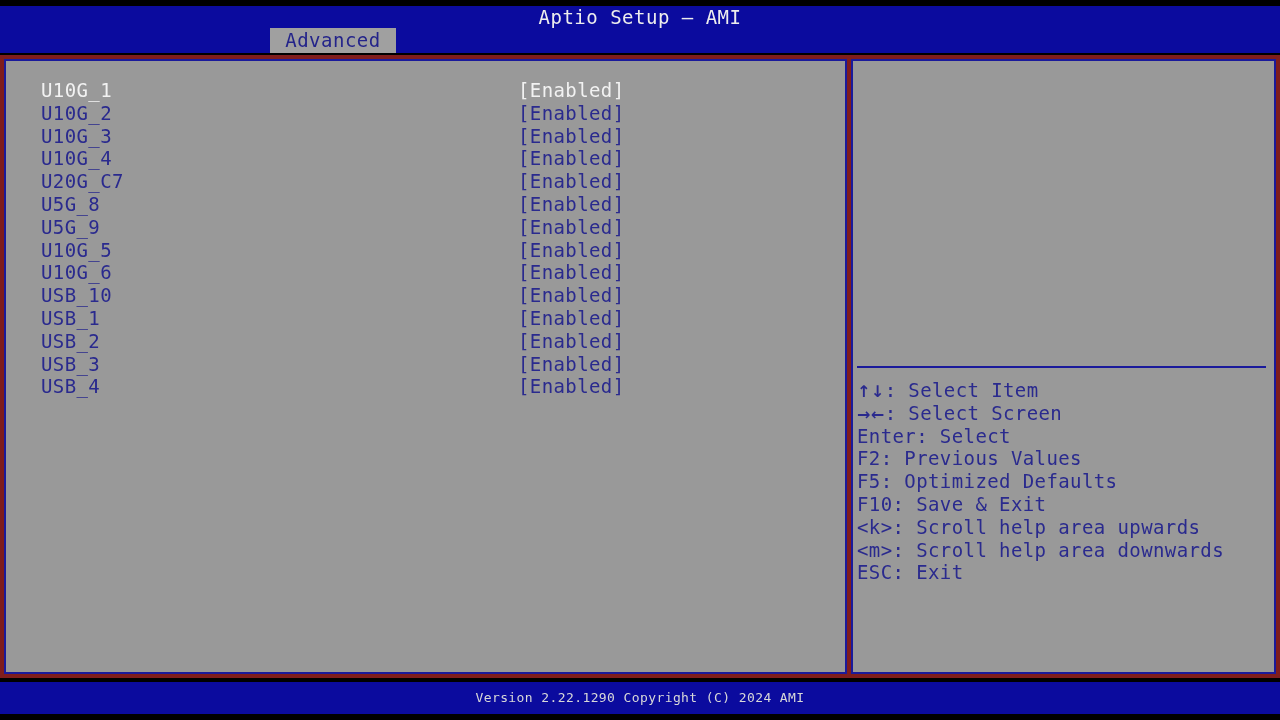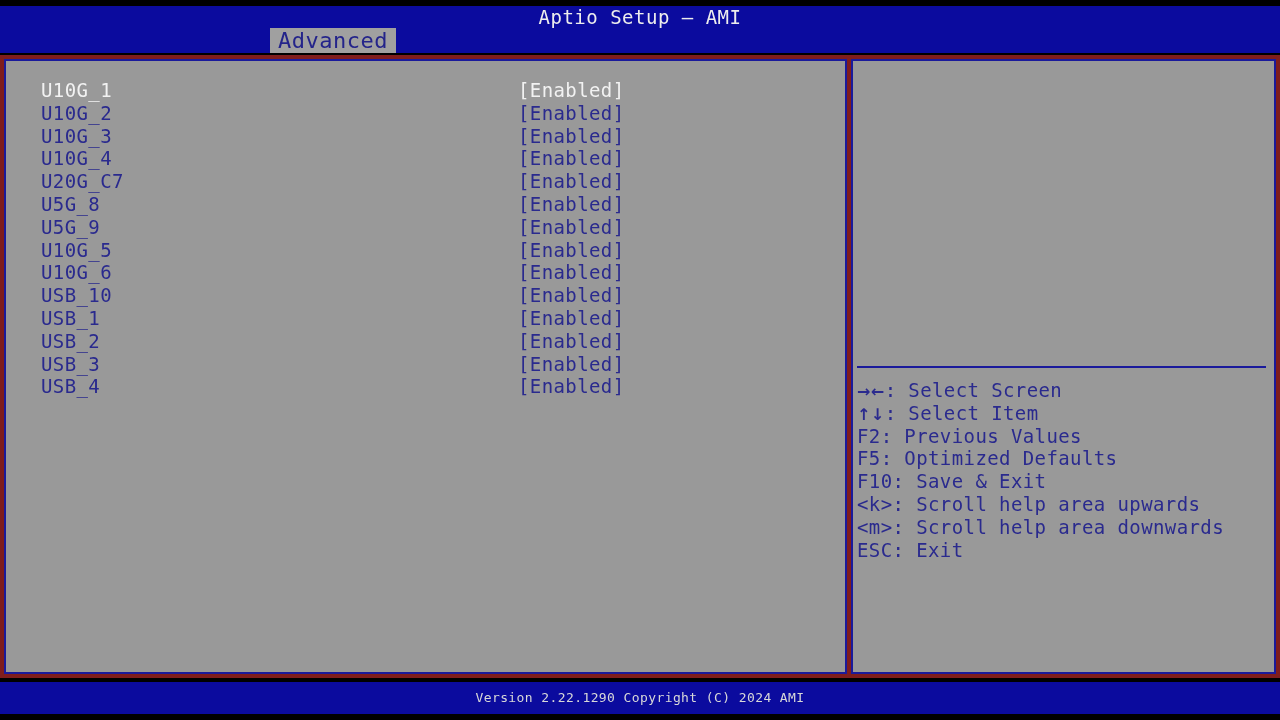--- a/index.html
+++ b/index.html
@@ -49,21 +49,21 @@
     height: 25px;
   }
   .tab-active {
     position: absolute;
     left: 270px;
     top: 0px;
     width: 126px;
     height: 25px;
     background: #A0A0A0;
     color: #24248A;
-    font-size: 22px;
+    font-size: 19px;
     line-height: 25px;
     text-align: center;
     letter-spacing: 0.5px;
     white-space: pre;
     box-sizing: border-box;
   }
 
   
   .panels {
     position: absolute;
@@ -220,22 +220,23 @@
           <div class="menu-row"><span class="menu-label">USB_2</span><span class="menu-value">[Enabled]</span></div>
           <div class="menu-row"><span class="menu-label">USB_3</span><span class="menu-value">[Enabled]</span></div>
           <div class="menu-row"><span class="menu-label">USB_4</span><span class="menu-value">[Enabled]</span></div>
         </div>
     </div>
 
     <div class="right-panel">
       <div class="help-desc"></div>
       <div class="help-divider"></div>
       <div class="help-keys" id="help-keys">
+          <div class="help-row"><span class="glyph">↑↓</span><span>: Select Item</span></div>
           <div class="help-row"><span class="glyph">→←</span><span>: Select Screen</span></div>
-          <div class="help-row"><span class="glyph">↑↓</span><span>: Select Item</span></div>
+          <div class="help-row"><span>Enter: Select</span></div>
           <div class="help-row"><span>F2: Previous Values</span></div>
           <div class="help-row"><span>F5: Optimized Defaults</span></div>
           <div class="help-row"><span>F10: Save &amp; Exit</span></div>
           <div class="help-row"><span>&lt;k&gt;: Scroll help area upwards</span></div>
           <div class="help-row"><span>&lt;m&gt;: Scroll help area downwards</span></div>
           <div class="help-row"><span>ESC: Exit</span></div>
         </div>
     </div>
 
   </div>

